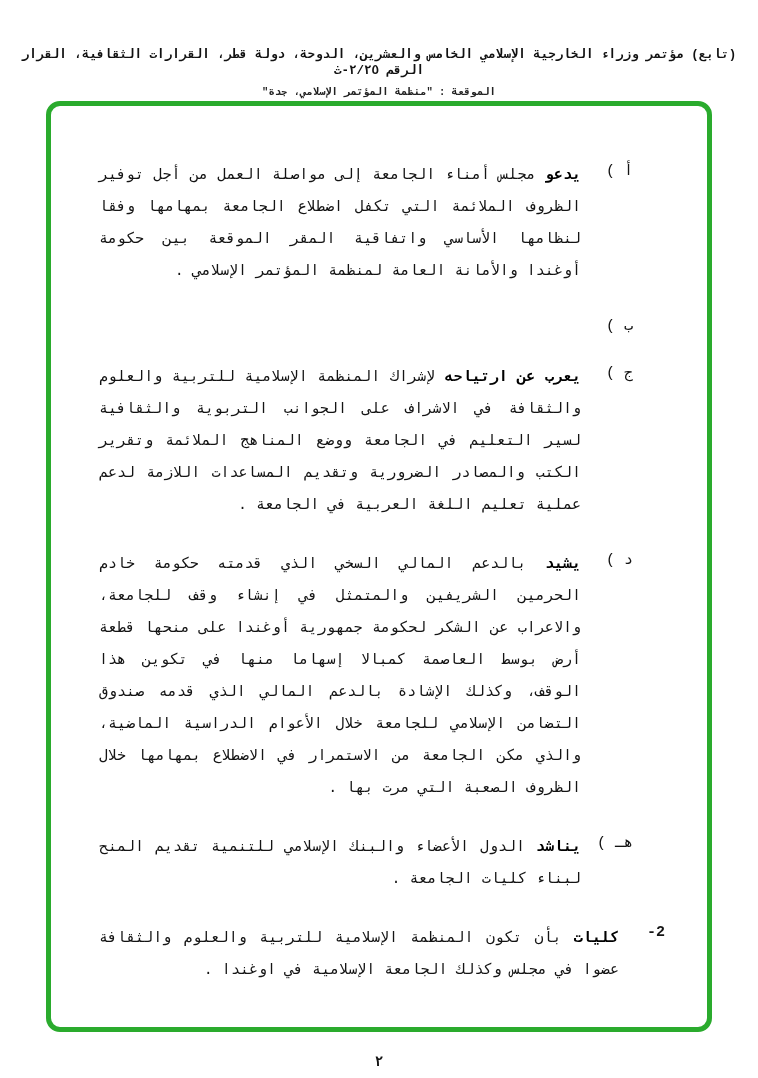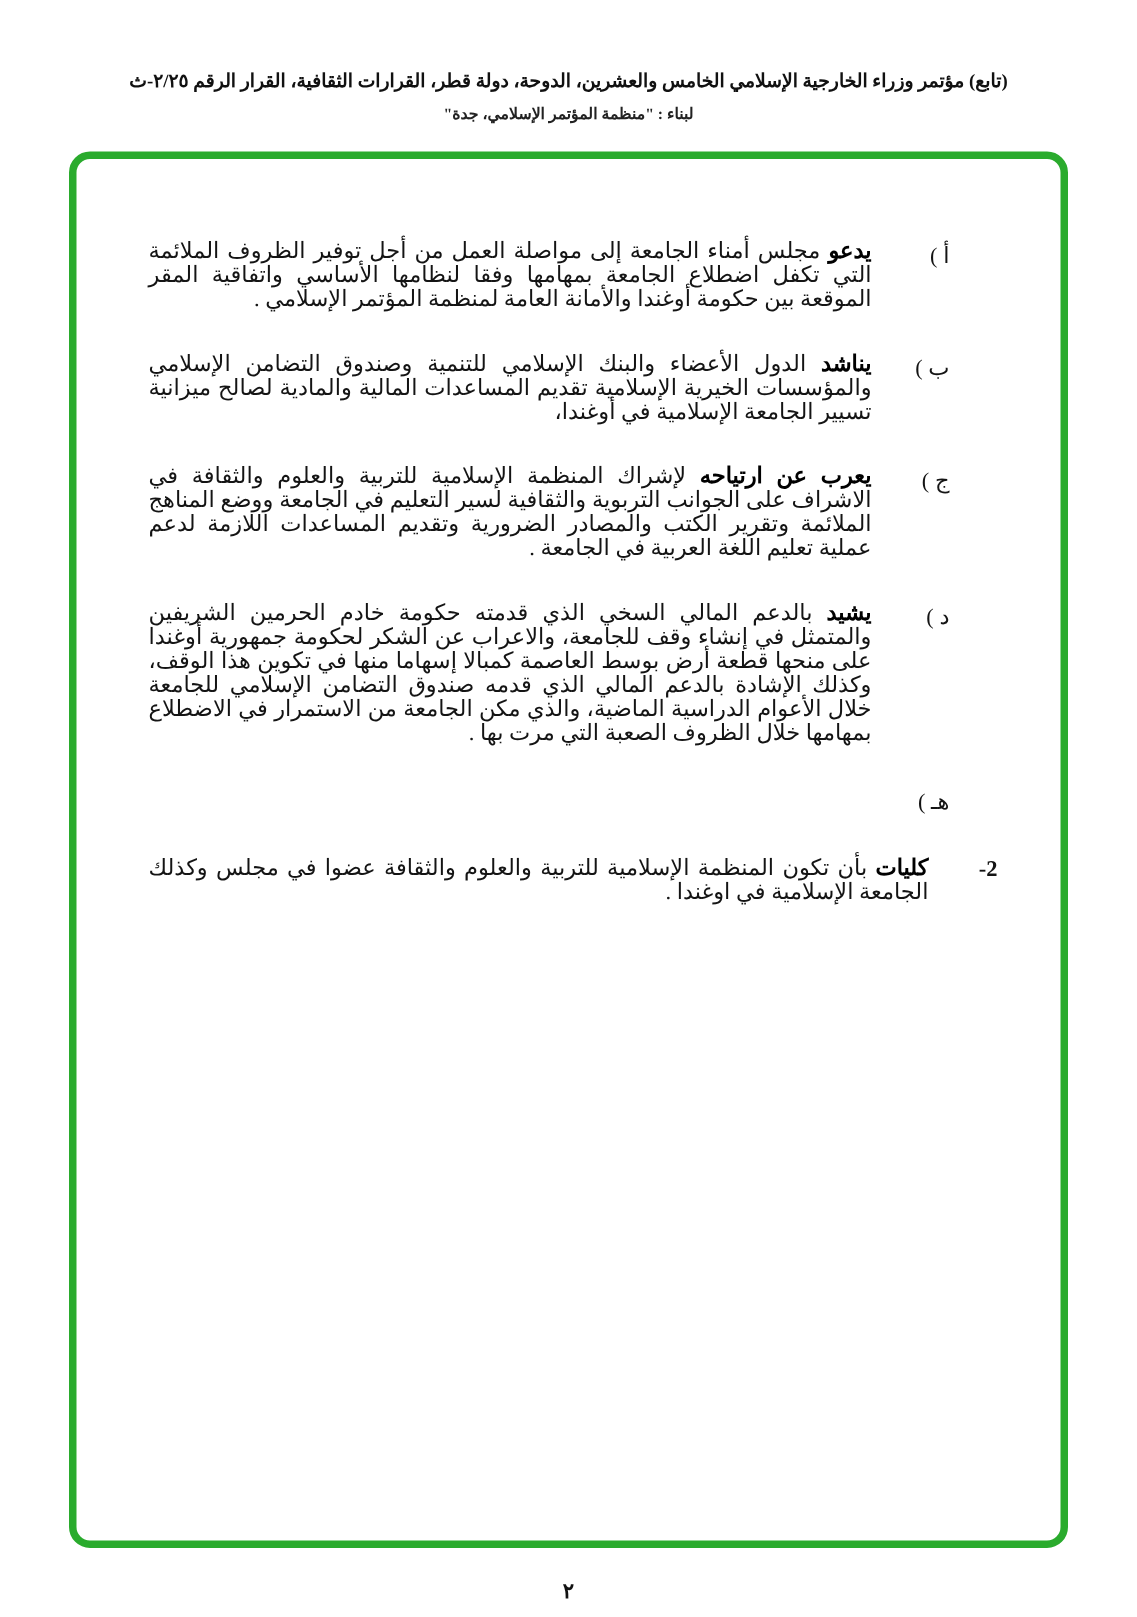--- a/index.html
+++ b/index.html
@@ -1,20 +1,20 @@
 <!DOCTYPE html>
 <html lang="ar"><head>
 <meta charset="utf-8">
 <style>
   html,body{margin:0;padding:0;background:#e9e9e9;}
   .page{
     position:relative;
     width:758px;height:1078px;
     background:#ffffff;
-    font-family:Liberation Serif, serif;
+    font-family:Liberation Mono, monospace;
     color:#141414;
     overflow:hidden;
     margin:0 auto;
   }
   
   .doc-header{
     position:absolute;top:46px;left:0;right:0;
     text-align:center;direction:rtl;
   }
   .doc-header .line1{
@@ -46,21 +46,21 @@
   .item .marker{
     flex:0 0 52px;
     font-size:15px;
     padding-top:1px;
     color:#141414;
   }
   .item.numbered .marker{flex:0 0 46px;font-weight:700;}
   .item .text{
     flex:1 1 auto;
     font-size:15px;
-    line-height:16px;
+    line-height:32px;
     text-align:justify;
     color:#141414;
   }
   .item .lead{
     font-weight:700;
     color:#000;
   }
   
   .page-number{
     position:absolute;
@@ -70,45 +70,45 @@
   }
 </style>
 </head>
 <body>
 
 <div class="page">
 
   <div class="doc-header">
     <div class="line1" dir="rtl">(تابع) مؤتمر وزراء الخارجية الإسلامي الخامس والعشرين، الدوحة، دولة قطر، القرارات الثقافية، القرار الرقم ٢/٢٥-ث</div>
     <div class="line2" dir="rtl">
-      <span>لبناء :</span>
+      <span>الموقعة :</span>
       <span>"منظمة المؤتمر الإسلامي، جدة"</span>
     </div>
   </div>
 
   <div class="frame" style="border-color: rgb(42, 171, 45);">
     <div class="items">
         <div class="item lettered">
           <div class="marker">أ )</div>
           <div class="text"><b class="lead">يدعو</b><span> مجلس أمناء الجامعة إلى مواصلة العمل من أجل توفير الظروف الملائمة التي تكفل اضطلاع الجامعة بمهامها وفقا لنظامها الأساسي واتفاقية المقر الموقعة بين حكومة أوغندا والأمانة العامة لمنظمة المؤتمر الإسلامي .</span></div>
         </div>
         <div class="item lettered">
           <div class="marker">ب )</div>
-          <div class="text"><b class="lead">يناشد</b><span> الدول الأعضاء والبنك الإسلامي للتنمية وصندوق التضامن الإسلامي والمؤسسات الخيرية الإسلامية تقديم المساعدات المالية والمادية لصالح ميزانية تسيير الجامعة الإسلامية في أوغندا،</span></div>
         </div>
         <div class="item lettered">
           <div class="marker">ج )</div>
           <div class="text"><b class="lead">يعرب عن ارتياحه</b><span> لإشراك المنظمة الإسلامية للتربية والعلوم والثقافة في الاشراف على الجوانب التربوية والثقافية لسير التعليم في الجامعة ووضع المناهج الملائمة وتقرير الكتب والمصادر الضرورية وتقديم المساعدات اللازمة لدعم عملية تعليم اللغة العربية في الجامعة .</span></div>
         </div>
         <div class="item lettered">
           <div class="marker">د )</div>
           <div class="text"><b class="lead">يشيد</b><span> بالدعم المالي السخي الذي قدمته حكومة خادم الحرمين الشريفين والمتمثل في إنشاء وقف للجامعة، والاعراب عن الشكر لحكومة جمهورية أوغندا على منحها قطعة أرض بوسط العاصمة كمبالا إسهاما منها في تكوين هذا الوقف، وكذلك الإشادة بالدعم المالي الذي قدمه صندوق التضامن الإسلامي للجامعة خلال الأعوام الدراسية الماضية، والذي مكن الجامعة من الاستمرار في الاضطلاع بمهامها خلال الظروف الصعبة التي مرت بها .</span></div>
         </div>
         <div class="item lettered">
           <div class="marker">هـ )</div>
+          <div class="text"><b class="lead">يناشد</b><span> الدول الأعضاء والبنك الإسلامي للتنمية تقديم المنح لبناء كليات الجامعة .</span></div>
         </div>
         <div class="item numbered">
           <div class="marker">2-</div>
           <div class="text"><b class="lead">كليات</b><span> بأن تكون المنظمة الإسلامية للتربية والعلوم والثقافة عضوا في مجلس وكذلك الجامعة الإسلامية في اوغندا .</span></div>
         </div>
       </div>
   </div>
 
   <div class="page-number">٢</div>
 

